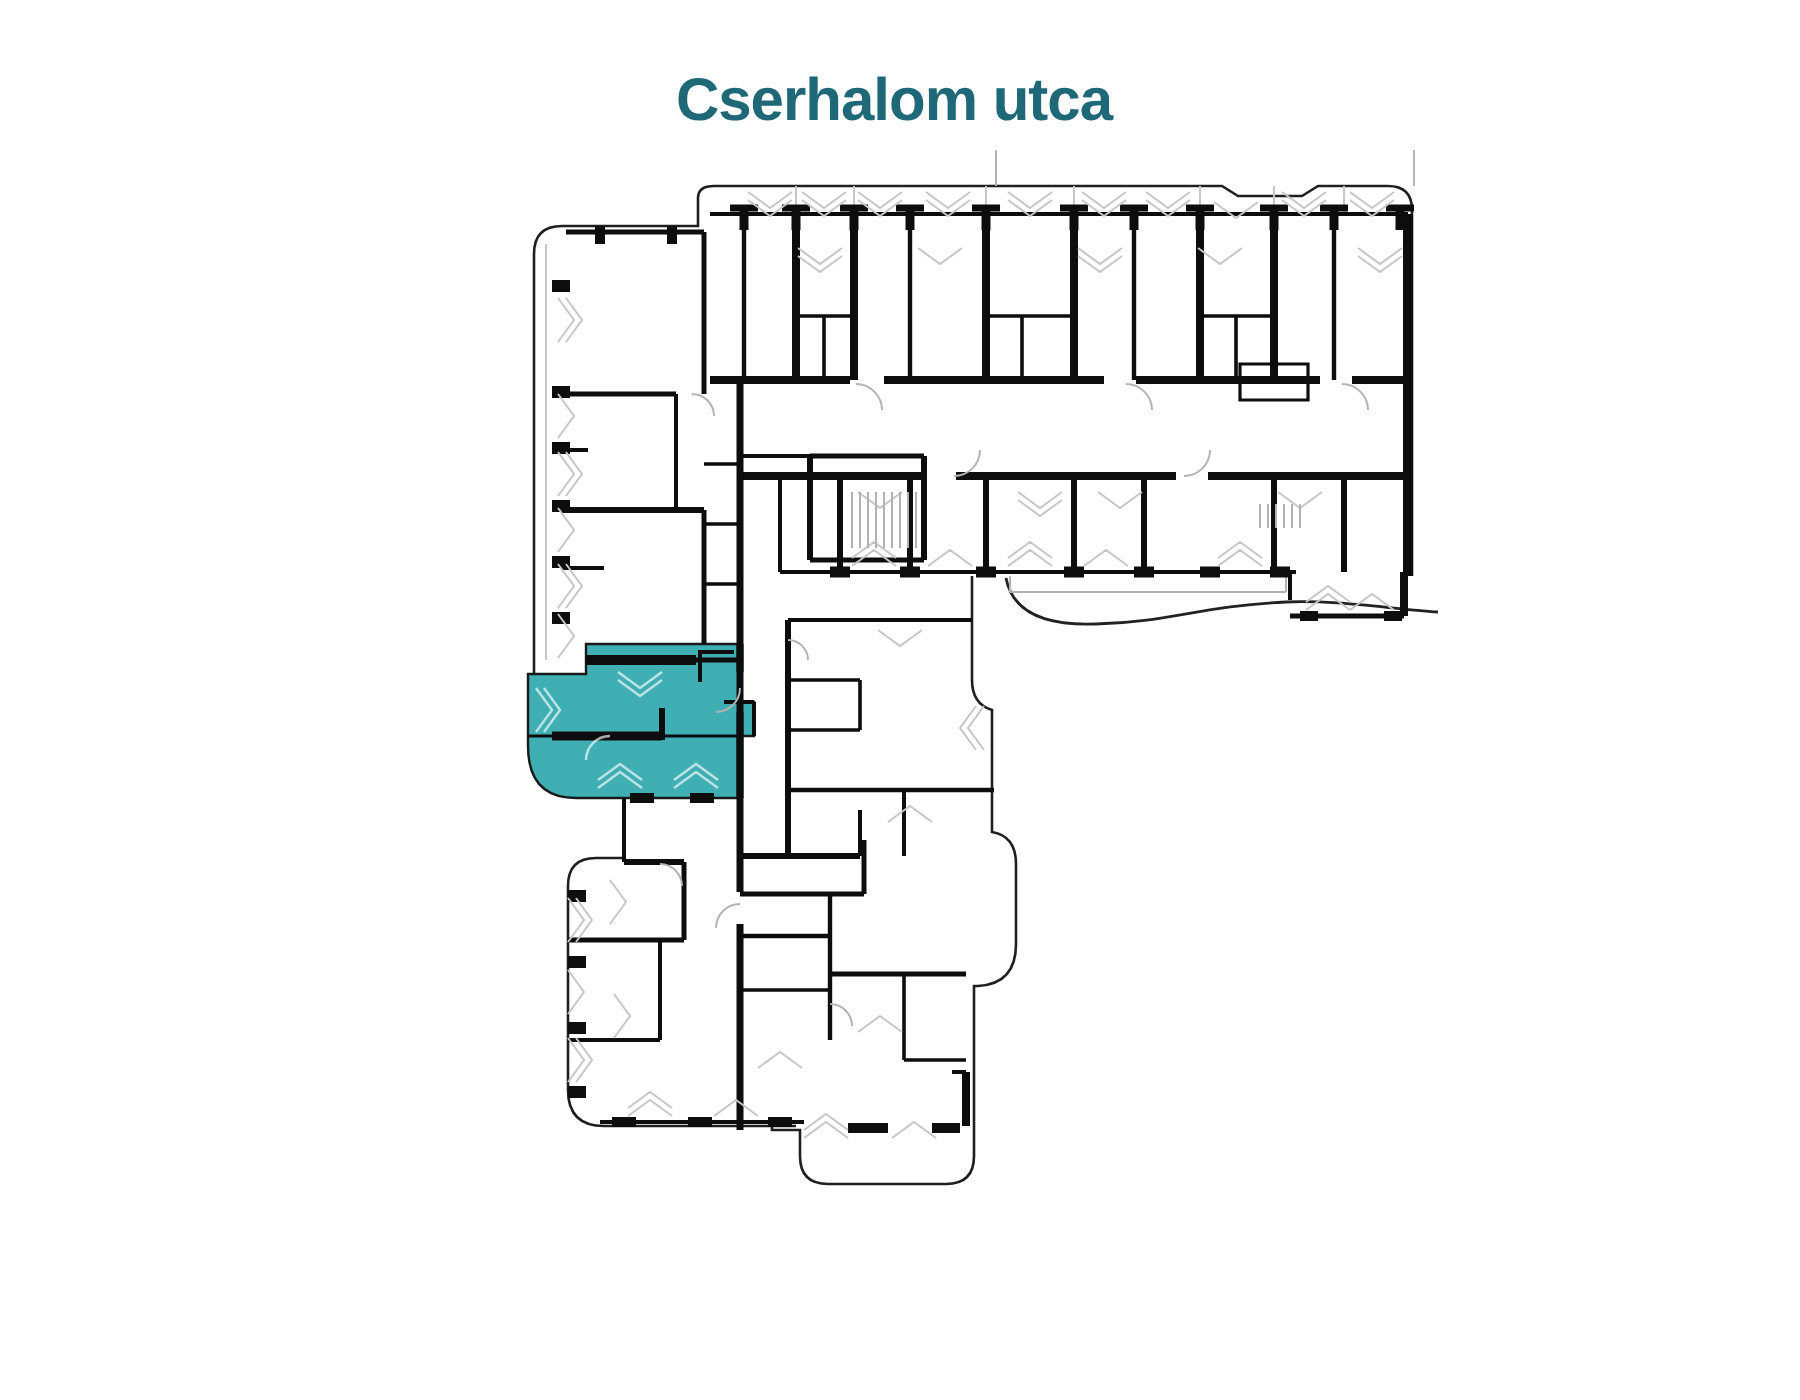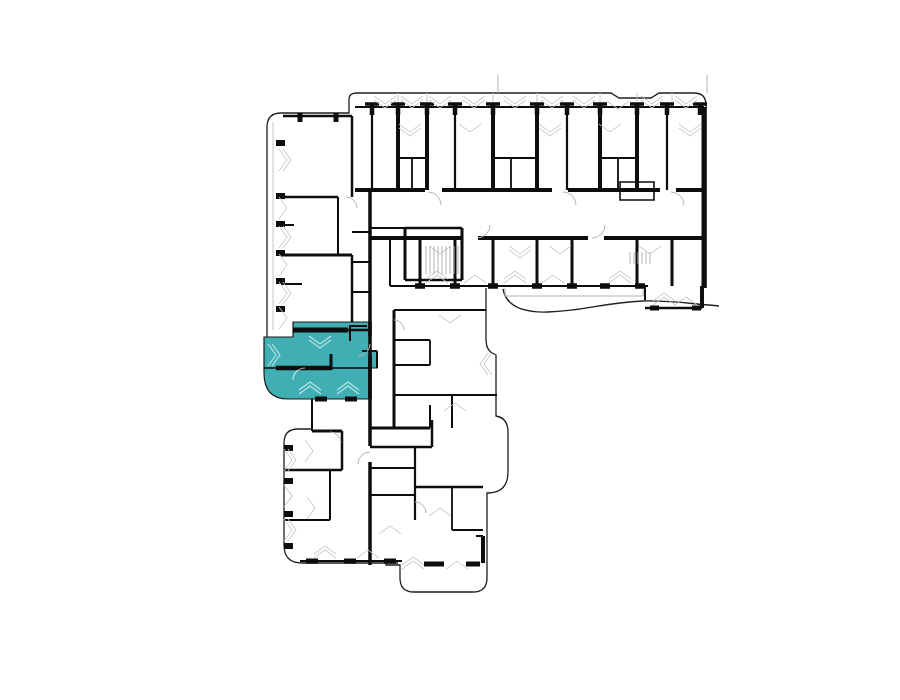--- a/index.html
+++ b/index.html
@@ -13,20 +13,21 @@
   .g{fill:none;stroke:#c6c6c6;stroke-width:1;}
   .gd{fill:none;stroke:#b3b3b3;stroke-width:1;}
   .wv{fill:none;stroke:#222;stroke-width:1.4;}
   .wh{fill:none;stroke:rgba(255,255,255,0.65);stroke-width:1.2;}
 </style>
 </head>
 <body>
 
 <div id="page">
 
+  <div id="title" style="color: rgb(30, 104, 120);">Cserhalom utca</div>
 
   <svg width="900" height="700" viewBox="0 0 900 700">
 
     <g>
       <path class="o" d="M267 337 V127 Q267 113 281 113 H349 V99 Q349 93 357 93 H611 L619 98 H651 L659 93 H694 Q706 93 706 105 V288"></path>
       <path class="o" d="M486 288 V340 Q486 352 496 355 V416 Q508 418 508 432 V472 Q508 492 489 493 H487 V540"></path>
       <path class="o" d="M487 540 V578 Q487 592 473 592 H414 Q400 592 400 578 V565 H386 V561"></path>
       <path class="o" d="M398 563 H302 Q284 563 284 545 V443 Q284 429 298 429 H312 V399"></path>
     </g>
 

